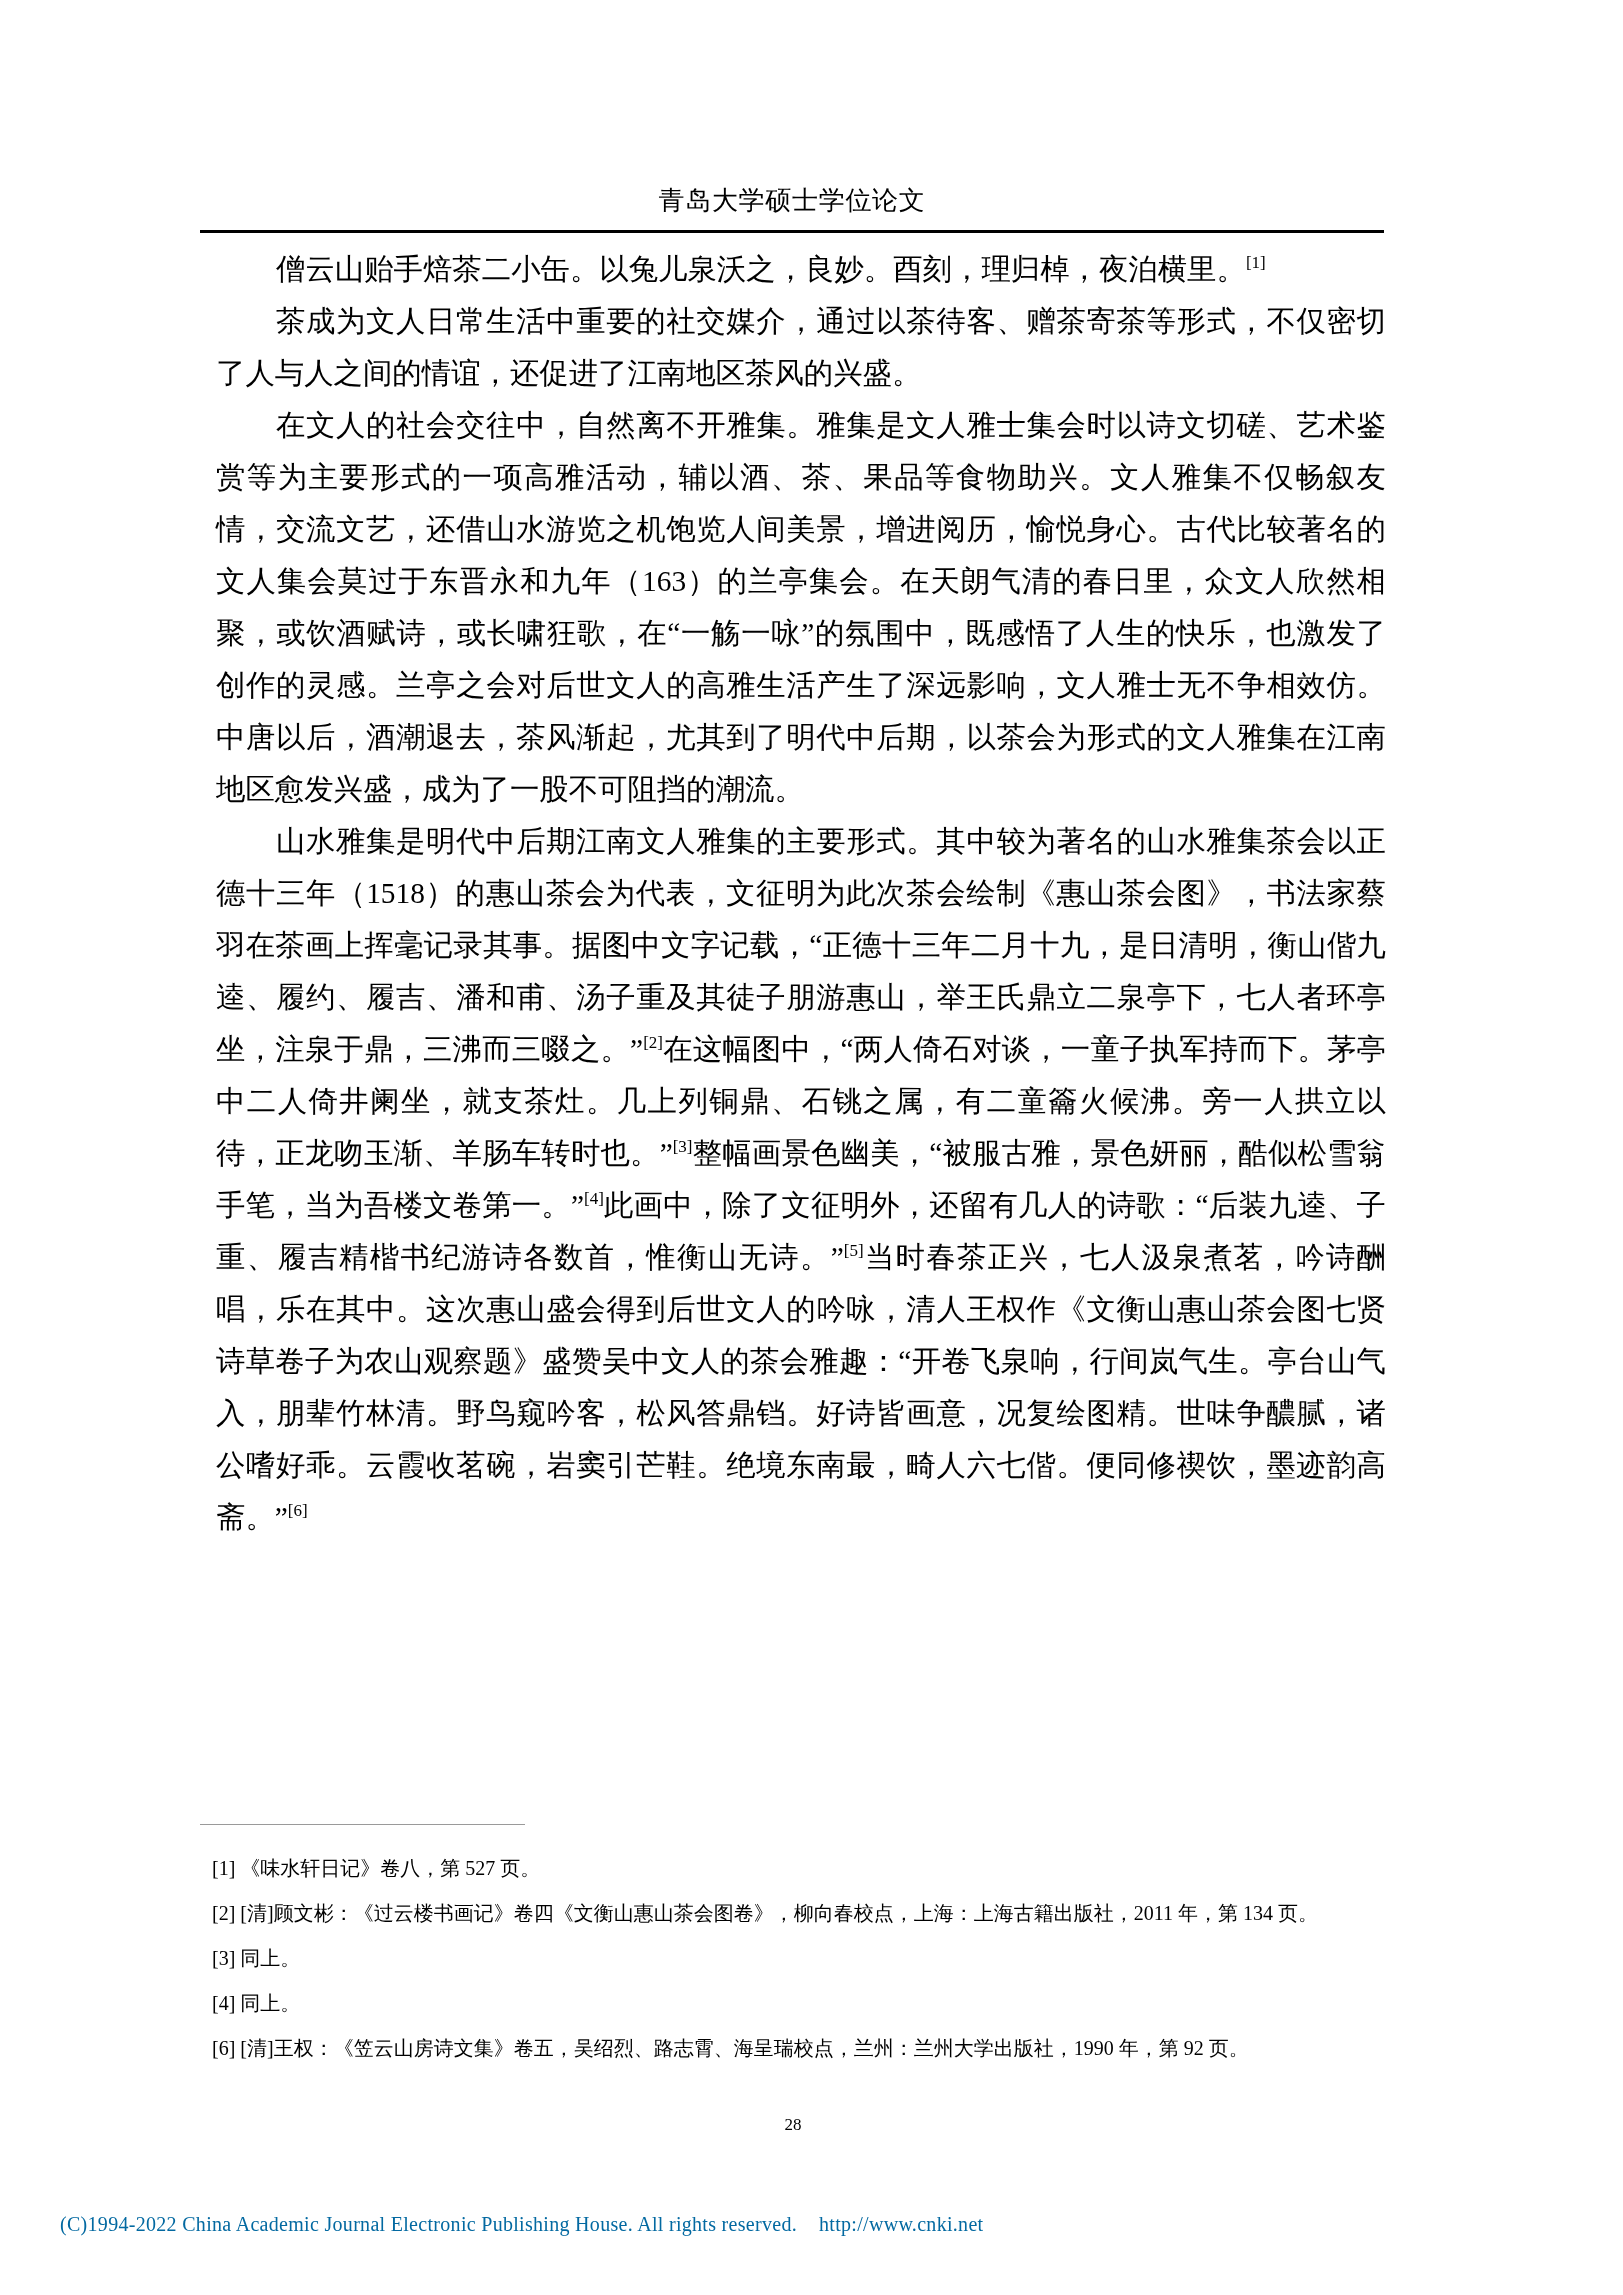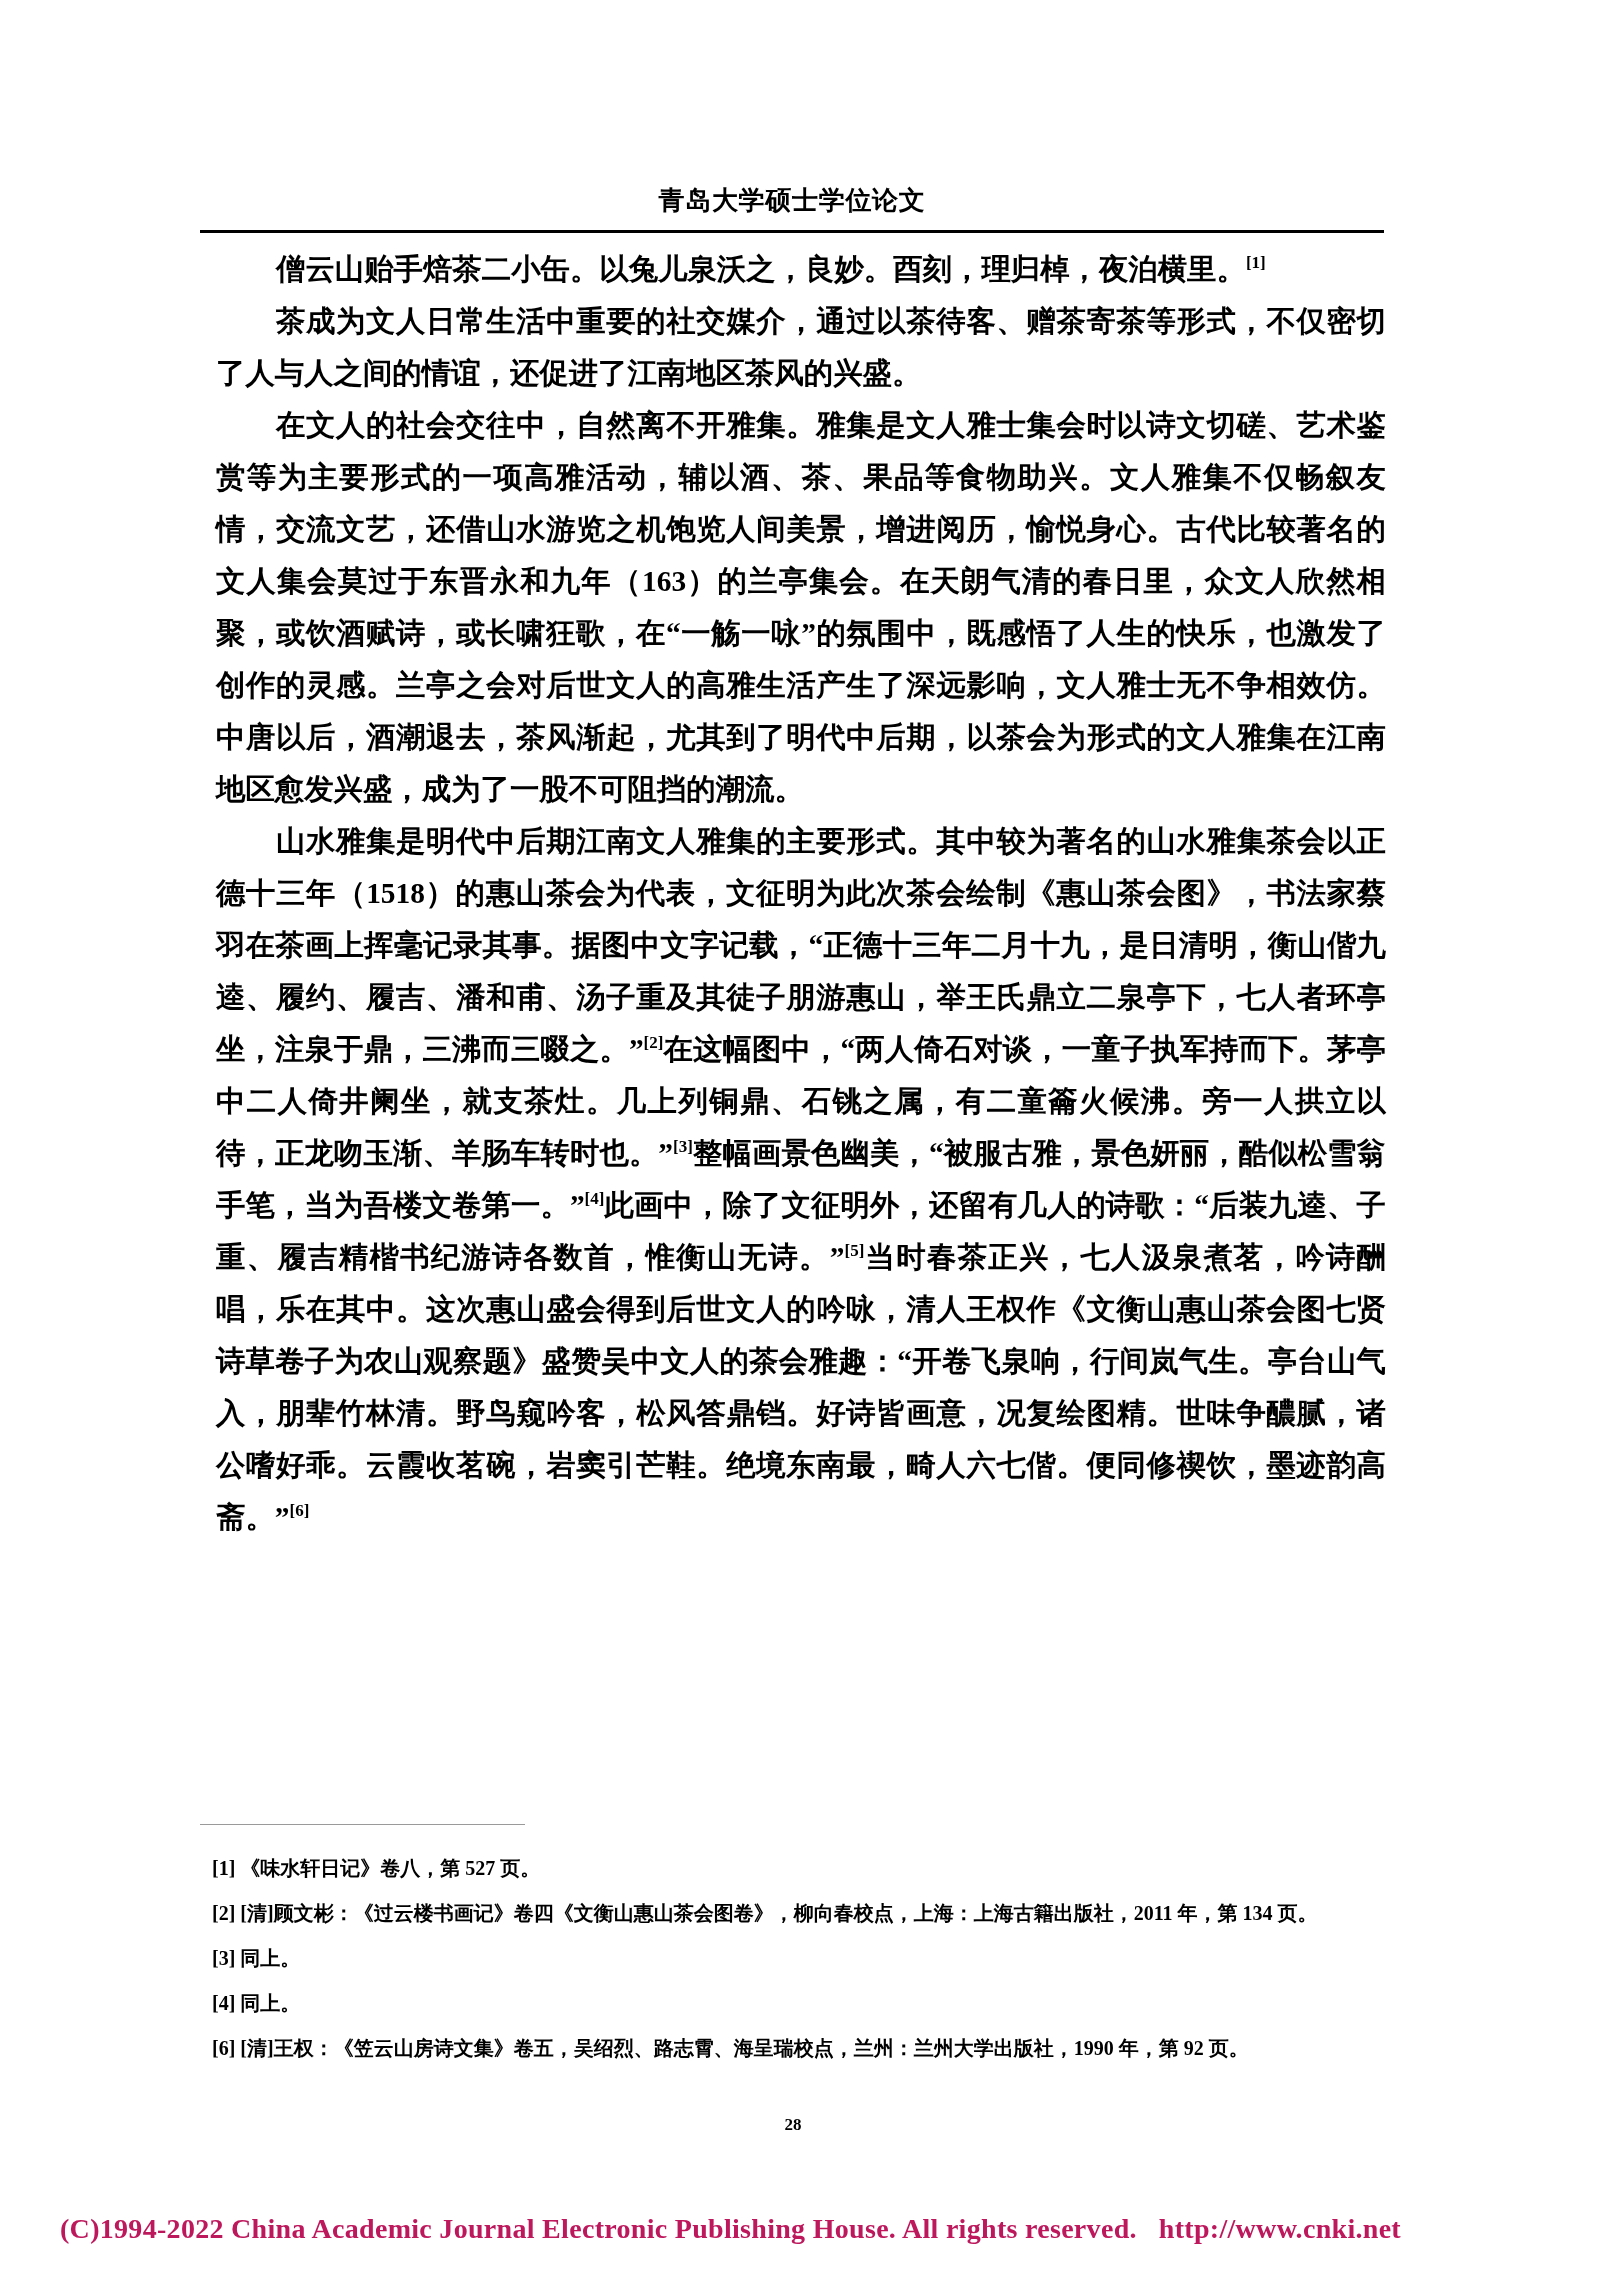--- a/index.html
+++ b/index.html
@@ -8,21 +8,20 @@
     background: #ffffff;
   }
   .page {
     position: relative;
     width: 1452px;
     height: 2295px;
     background: #ffffff;
     overflow: hidden;
     font-family: "Liberation Serif", "DejaVu Serif", serif;
     color: #000000;
-    font-weight: bold;
   }
 
   
   .header {
     position: absolute;
     left: 200px;
     top: 188px;
     width: 1184px;
     text-align: center;
     font-size: 26px;
@@ -96,22 +95,22 @@
     text-align: center;
     font-size: 17px;
   }
 
   
   .cnki {
     position: absolute;
     left: 60px;
     top: 2213px;
     width: 1505px;
-    font-size: 28px;
-    color: #be185d;
+    font-size: 20px;
+    color: #0369a1;
     letter-spacing: 0.3px;
     white-space: nowrap;
   }
   .cnki .gap { display: inline-block; width: 22px; }
 </style>
 </head>
 <body>
 
 <div class="page">
 

